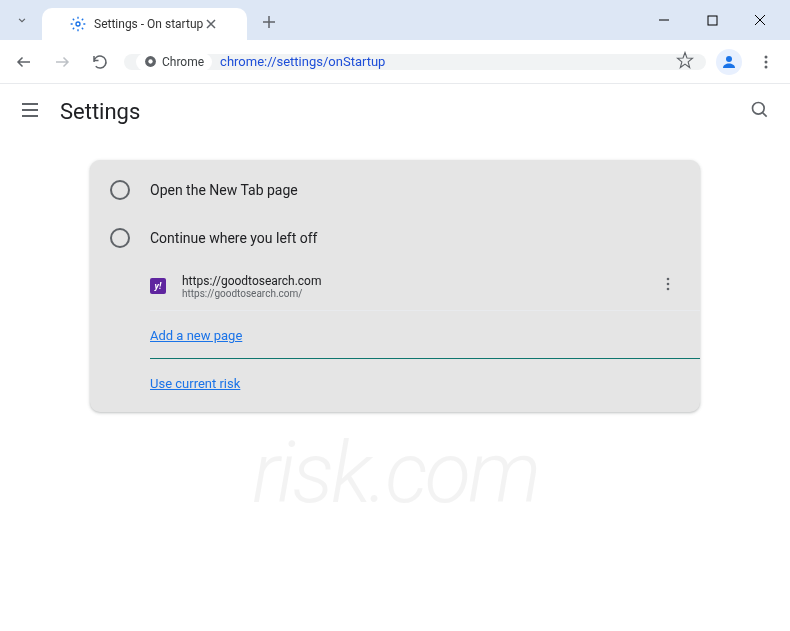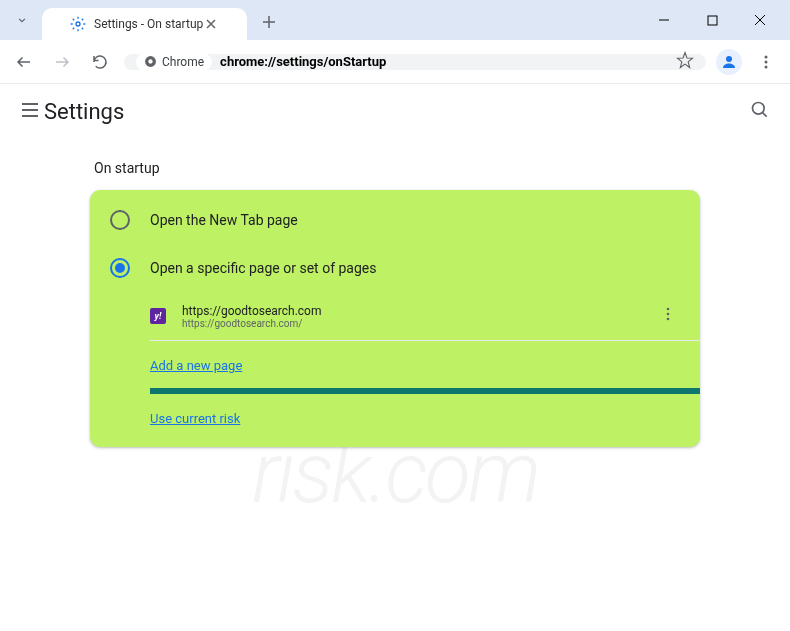--- a/index.html
+++ b/index.html
@@ -15,48 +15,48 @@
     .newtab { width: 28px; height: 28px; display: flex; align-items: center; justify-content: center; cursor: pointer; margin-left: 8px; color: #555; margin-top: 4px; }
     .window-controls { margin-left: auto; display: flex; gap: 20px; padding-right: 8px; }
     .window-controls > div { width: 28px; height: 28px; display: flex; align-items: center; justify-content: center; cursor: pointer; }
     
     
     .toolbar { height: 44px; background: #fff; display: flex; align-items: center; padding: 0 10px; gap: 10px; border-bottom: 1px solid #e8eaed; }
     .nav-btn { width: 28px; height: 28px; display: flex; align-items: center; justify-content: center; cursor: pointer; border-radius: 50%; color: #5f6368; }
     .nav-btn.disabled { color: #bdc1c6; }
     .addressbar { flex: 1; height: 16px; background: #f1f3f4; border-radius: 16px; display: flex; align-items: center; padding: 0 12px; gap: 8px; }
     .addressbar-chrome { background: #fff; border-radius: 12px; padding: 2px 8px; display: flex; align-items: center; gap: 5px; font-size: 12px; color: #3c4043; }
-    .addressbar-url { font-size: 13px; color: #000000; flex: 1; font-weight: bold; }
+    .addressbar-url { font-size: 13px; color: #1d4ed8; flex: 1; }
     .star-icon { color: #5f6368; }
     .profile { width: 26px; height: 26px; border-radius: 50%; background: #e8f0fe; display: flex; align-items: center; justify-content: center; }
     
     
-    .settings-header { height: 56px; display: flex; align-items: center; padding: 0 20px; gap: 4px; border-bottom: 1px solid transparent; }
+    .settings-header { height: 56px; display: flex; align-items: center; padding: 0 20px; gap: 20px; border-bottom: 1px solid transparent; }
     .menu-icon { cursor: pointer; }
     .settings-title { font-size: 22px; color: #202124; }
     .search-icon { margin-left: auto; cursor: pointer; }
     
     
     .content { padding: 20px 0 0 0; display: flex; justify-content: center; }
     .section { width: 610px; }
     .section-title { font-size: 14px; color: #202124; margin-bottom: 14px; padding-left: 4px; }
-    .card { background: #bef264; border-radius: 10px; box-shadow: 0 1px 2px rgba(60,64,67,.2), 0 1px 3px 1px rgba(60,64,67,.1); padding: 6px 0; }
+    .card { background: #e5e5e5; border-radius: 10px; box-shadow: 0 1px 2px rgba(60,64,67,.2), 0 1px 3px 1px rgba(60,64,67,.1); padding: 6px 0; }
     .radio-row { display: flex; align-items: center; padding: 14px 20px; gap: 20px; cursor: pointer; }
     .radio { width: 20px; height: 20px; border-radius: 50%; border: 2px solid #5f6368; flex-shrink: 0; position: relative; }
     .radio.selected { border-color: #1a73e8; }
     .radio.selected::after { content: ''; position: absolute; top: 3px; left: 3px; width: 10px; height: 10px; background: #1a73e8; border-radius: 50%; }
     .radio-label { font-size: 14px; color: #202124; }
     .subsection { padding-left: 60px; }
     .page-row { display: flex; align-items: center; padding: 10px 20px 10px 0; border-bottom: 1px solid #e8eaed; }
     .page-favicon { width: 16px; height: 16px; background: #5f259f; border-radius: 2px; margin-right: 16px; display: flex; align-items: center; justify-content: center; color: #fff; font-size: 9px; font-weight: bold; font-style: italic; }
     .page-info { flex: 1; }
     .page-title-text { font-size: 12px; color: #202124; }
     .page-url { font-size: 10px; color: #5f6368; }
     .more-btn { cursor: pointer; padding: 4px; }
-    .link-row { padding: 14px 0; border-bottom: 6px solid #0f766e; }
+    .link-row { padding: 14px 0; border-bottom: 1px solid #0f766e; }
     .link-row:last-child { border-bottom: none; }
     .link-row a { color: #1a73e8; font-size: 13px; text-decoration: underline; cursor: pointer; }
     
     
     .watermark { position: absolute; top: 50%; left: 50%; transform: translate(-50%, -50%); font-size: 130px; font-weight: 300; color: rgba(210,210,210,0.35); pointer-events: none; font-style: italic; letter-spacing: -5px; white-space: nowrap; z-index: 0; }
     .watermark2 { position: absolute; top: 75%; left: 50%; transform: translate(-50%, -50%); font-size: 85px; font-weight: 300; color: rgba(215,215,215,0.3); pointer-events: none; font-style: italic; letter-spacing: -3px; white-space: nowrap; z-index: 0; }
     .content, .settings-header, .toolbar, .titlebar { position: relative; z-index: 1; }
     .card { position: relative; z-index: 2; }
   </style>
 </head>
@@ -165,29 +165,28 @@
   <div class="search-icon">
     <svg width="20" height="20" viewBox="0 0 24 24">
         <circle cx="10" cy="10" r="7" fill="none" stroke="#5f6368" stroke-width="2"></circle>
         <path d="M15 15l5 5" stroke="#5f6368" stroke-width="2"></path>
       </svg>
   </div>
 </div>
 
 <div class="content">
   <div class="section">
-    <div class="section-title">On startup</div>
     <div class="card">
       <div class="radio-row">
         <div class="radio"></div>
         <span class="radio-label">Open the New Tab page</span>
       </div>
       <div class="radio-row">
-        <div class="radio selected"></div>
-        <span class="radio-label">Open a specific page or set of pages</span>
+        <div class="radio"></div>
+        <span class="radio-label">Continue where you left off</span>
       </div>
       <div class="subsection">
         <div class="page-row">
           <div class="page-favicon">y!</div>
           <div class="page-info">
             <div class="page-title-text">https://goodtosearch.com</div>
             <div class="page-url">https://goodtosearch.com/</div>
           </div>
           <div class="more-btn">
             <svg width="16" height="16" viewBox="0 0 16 16">

